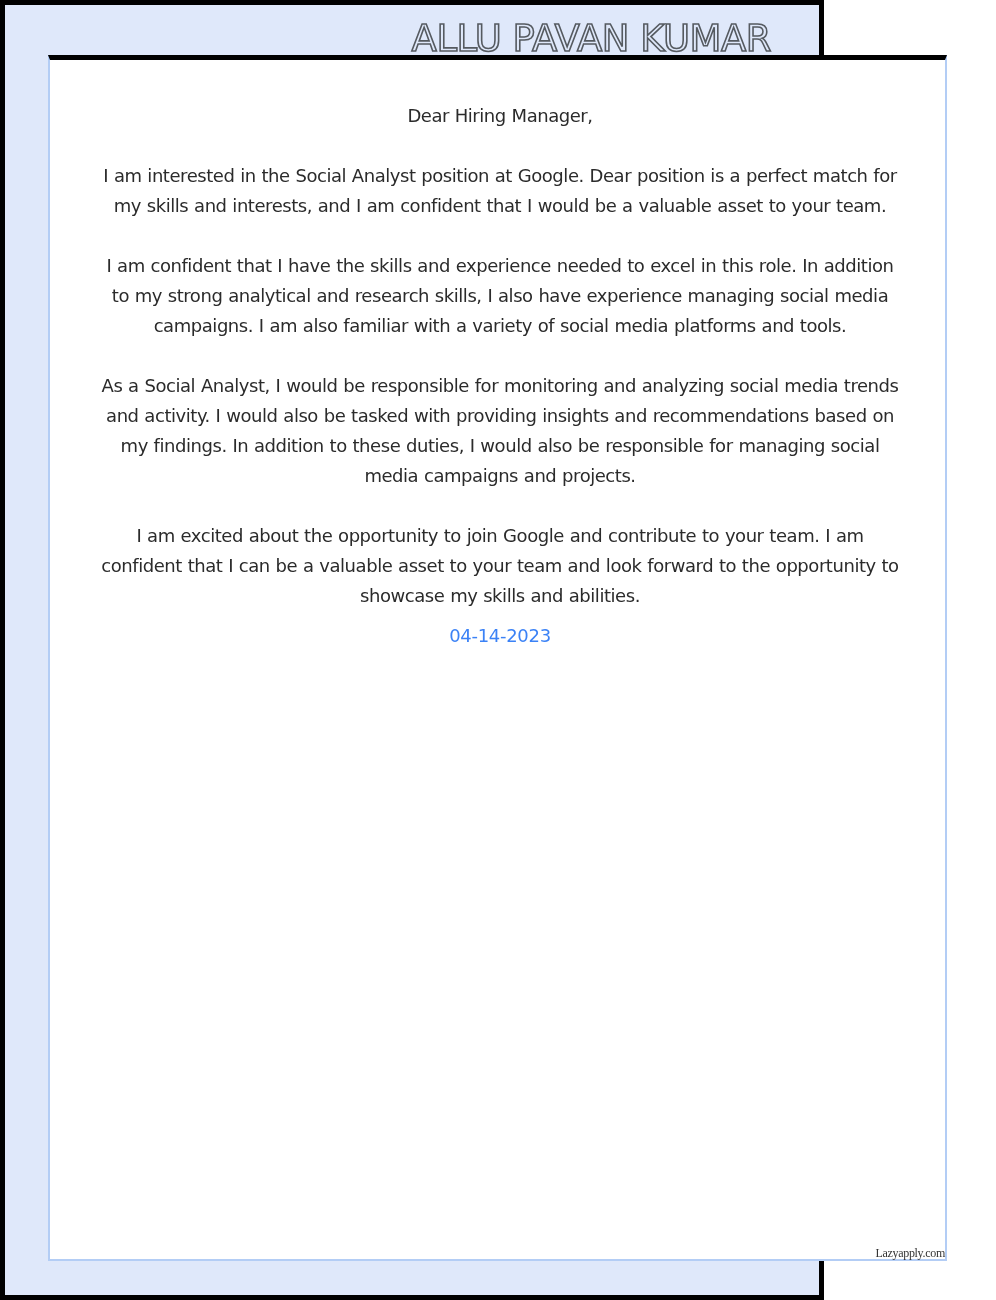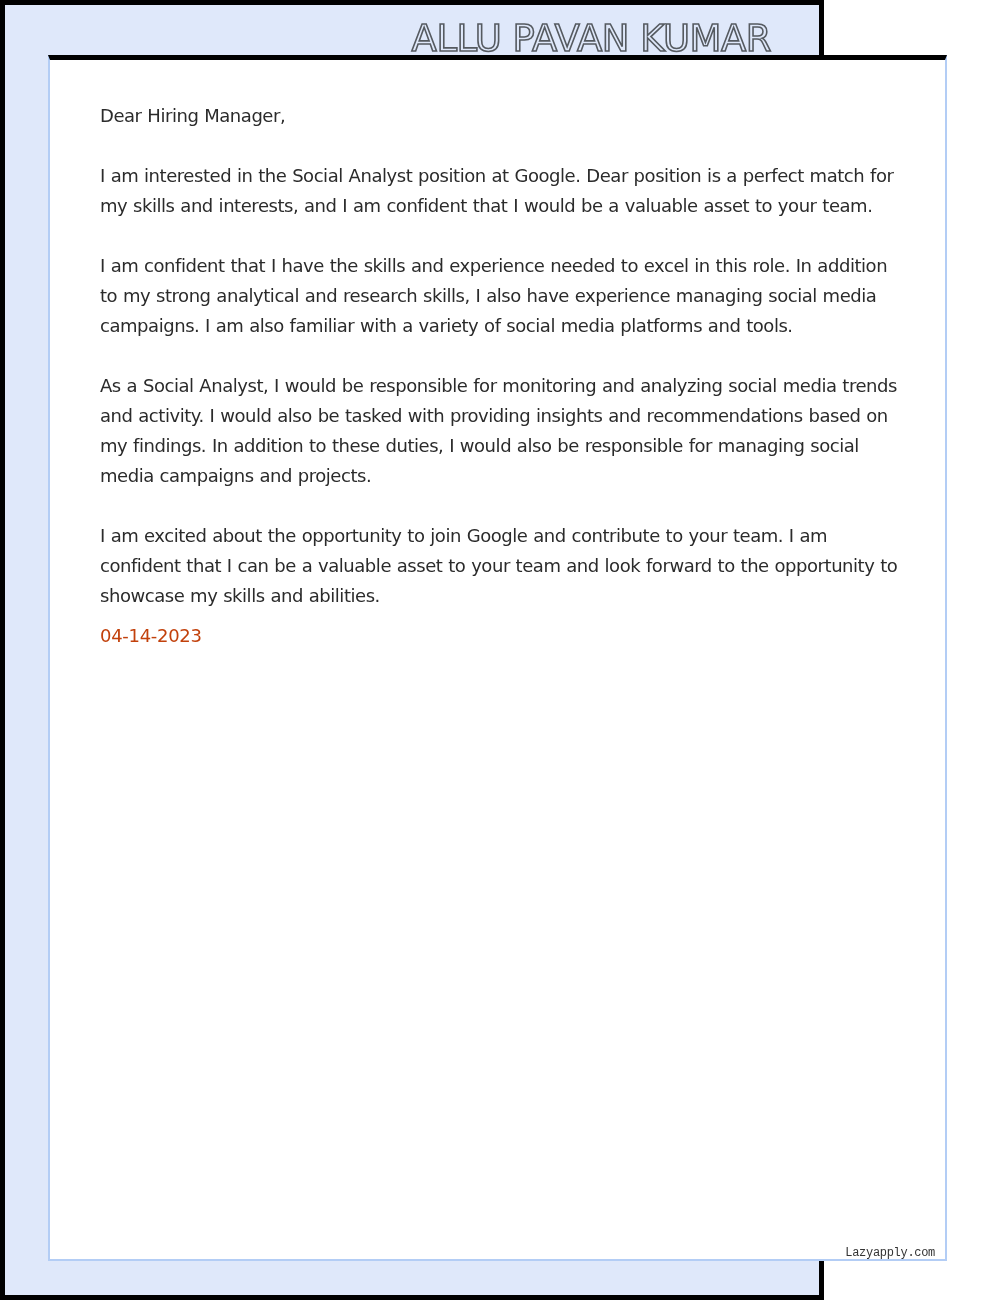--- a/index.html
+++ b/index.html
@@ -39,20 +39,21 @@
       left: 43px;
       top: 50px;
       width: 899px;
       height: 1206px;
       box-sizing: border-box;
       background: #ffffff;
       border-top: 5px solid #000;
       border-left: 2px solid #b3cdf5;
       border-right: 2px solid #b3cdf5;
       border-bottom: 2px solid #b3cdf5;
+      text-align: center;
     }
     .letter {
       position: absolute;
       left: 50px;
       top: 41px;
       width: 800px;
       font-family: "DejaVu Sans", sans-serif;
       font-size: 18px;
       line-height: 30px;
       color: #2b2b2b;
@@ -61,28 +62,28 @@
     }
     .letter p {
       margin: 0 0 30px 0;
     }
     .letter p.last {
       margin-bottom: 10px;
     }
     .date {
       font-size: 18px;
       line-height: 30px;
-      color: #c2410c;
+      color: #3b82f6;
       letter-spacing: -0.3px;
     }
     .footer {
       position: absolute;
-      right: 10px;
+      right: 0;
       bottom: -2px;
-      font-family: Liberation Mono, monospace;
+      font-family: Liberation Serif, serif;
       font-size: 12px;
       line-height: 16px;
       color: #333;
       letter-spacing: -0.3px;
     }
   </style>
 </head>
 <body>
 
 <div class="page">

